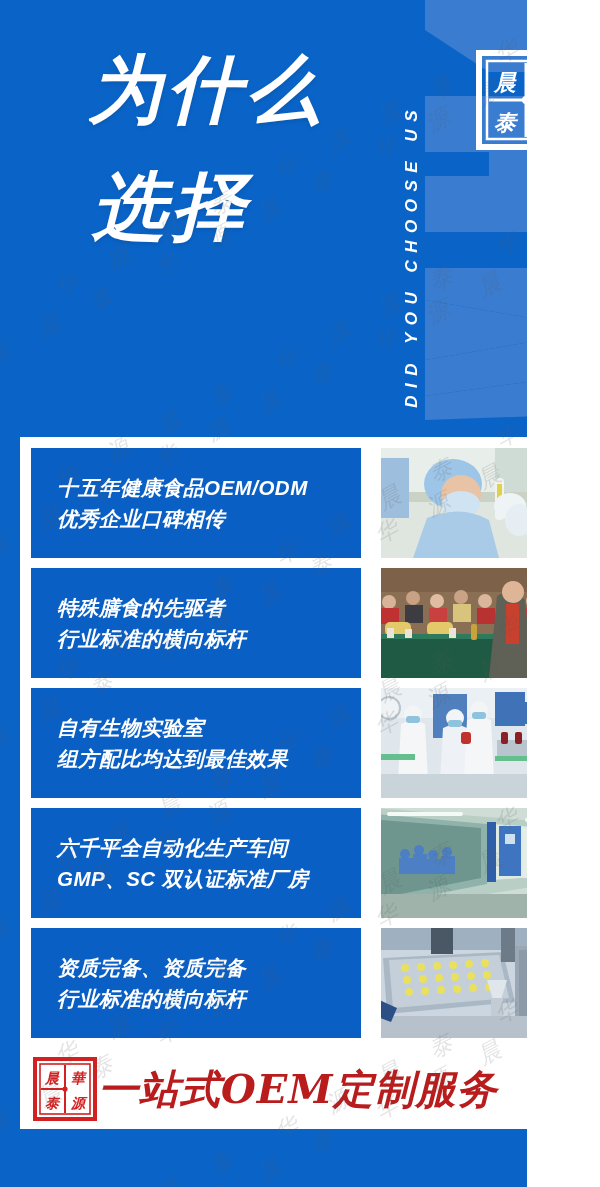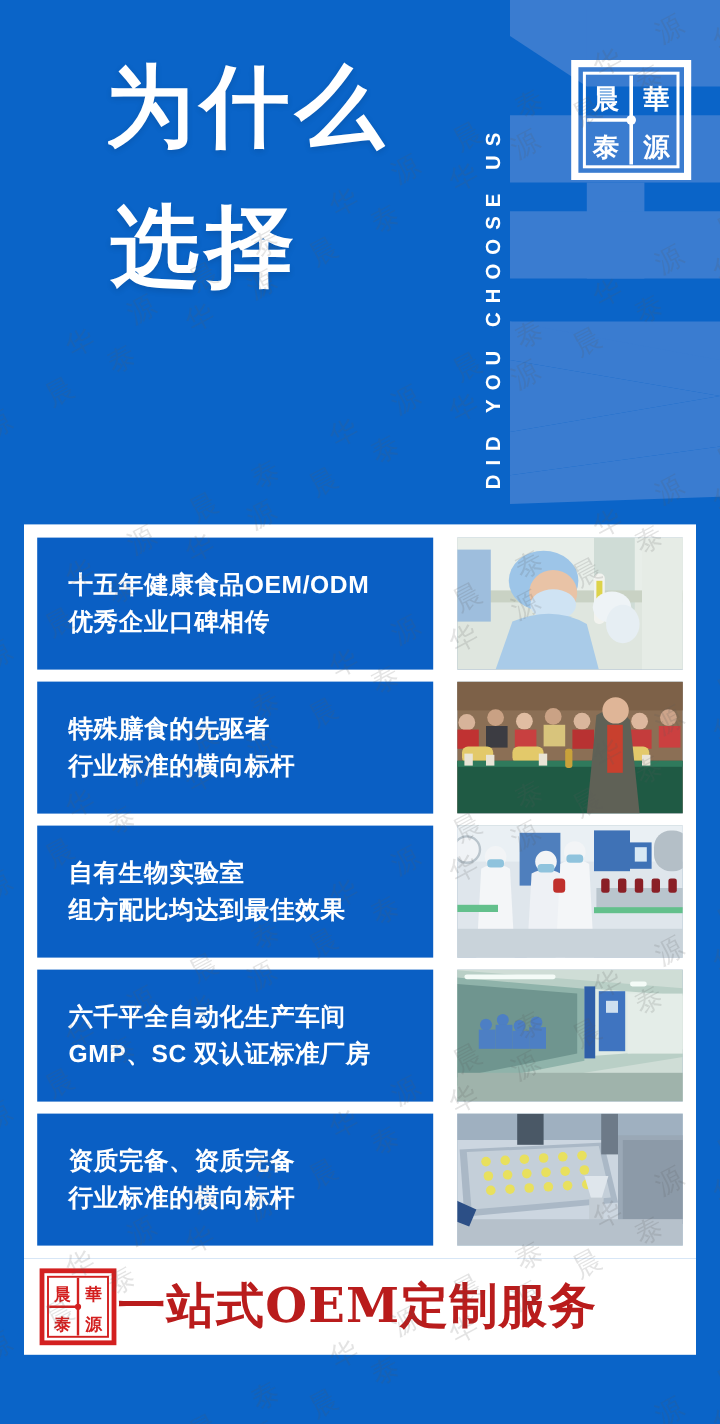--- a/index.html
+++ b/index.html
@@ -6,24 +6,25 @@
 
   html, body {
     width: 600px;
     height: 1187px;
     overflow: hidden;
     font-family: "Liberation Sans", "DejaVu Sans", sans-serif;
   }
 
   #poster {
     position: relative;
-    width: 600px;
+    width: 527px;
     height: 1187px;
     background: #0a64c8;
     overflow: hidden;
+    font-style: italic;
   }
 
   
   .why-deco {
     position: absolute;
     top: 0; left: 425px;
     width: 175px; height: 438px;
     overflow: hidden;
     pointer-events: none;
   }

